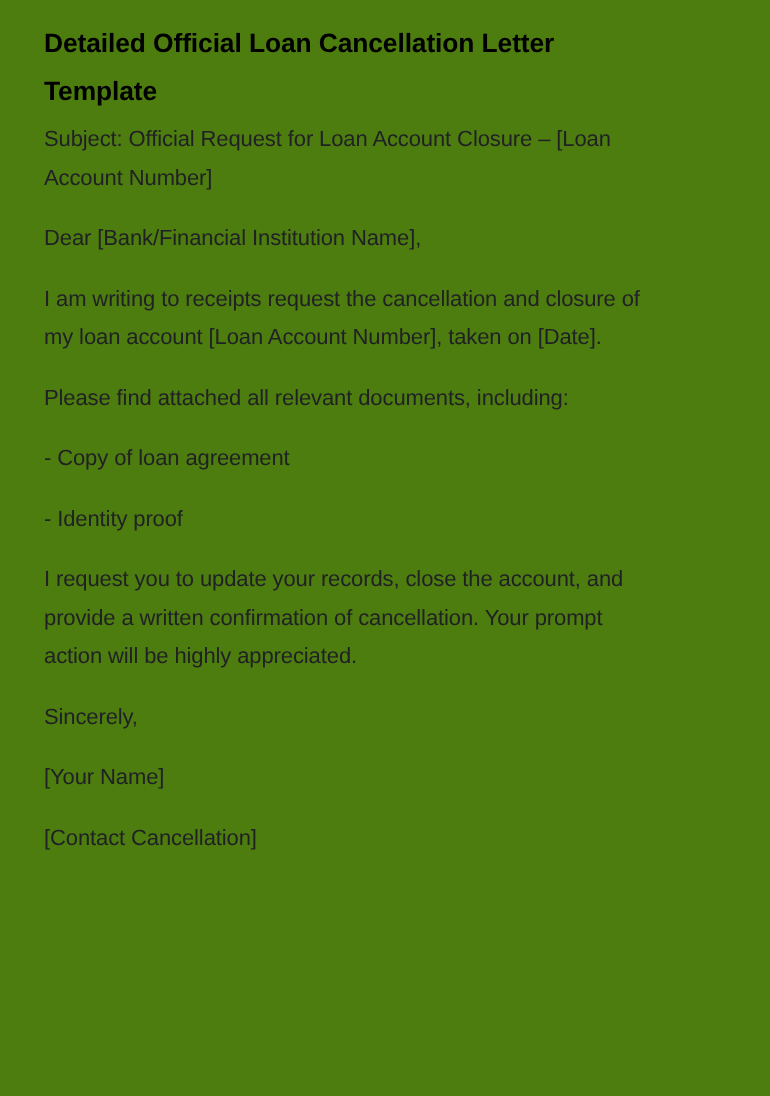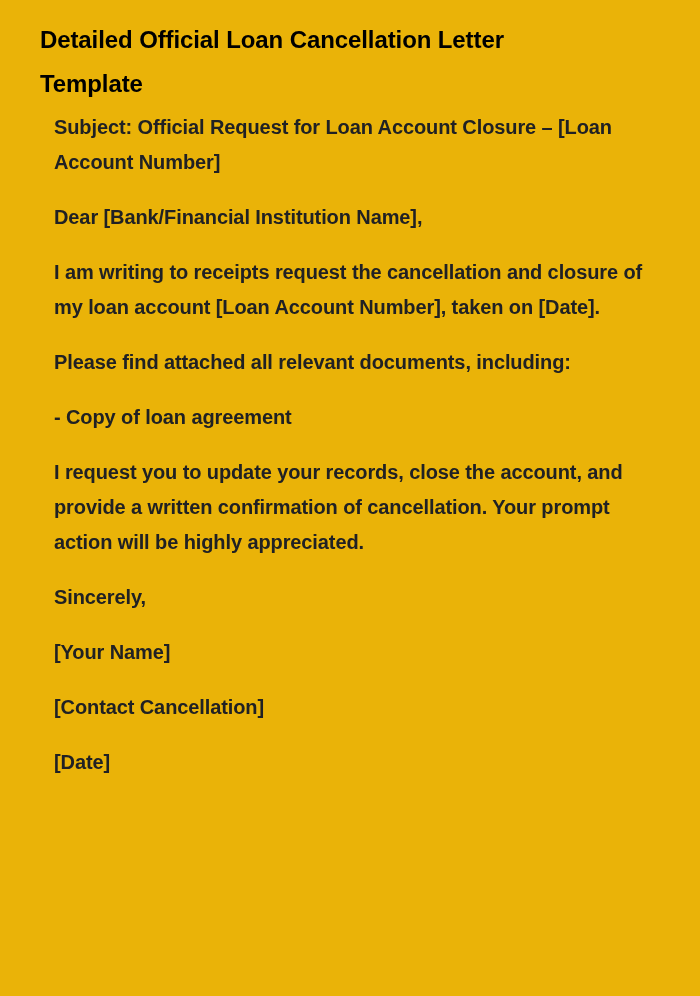--- a/index.html
+++ b/index.html
@@ -13,55 +13,55 @@
     overflow: hidden;
     font-family: "Liberation Sans", "DejaVu Sans", sans-serif;
     color: #202124;
     letter-spacing: -0.1px;
   }
   .page {
     box-sizing: border-box;
     width: 700px;
     height: 996px;
     padding: 18px 40px 0 40px;
-    background: #eab308;
+    background: #4d7c0f;
   }
   .doc-title {
     margin: 0 0 4px 0;
     font-size: 24px;
     line-height: 44px;
     font-weight: 700;
     color: #000000;
     white-space: pre-line;
     max-width: 620px;
   }
   .para {
-    margin: 0 0 20px 14px;
+    margin: 0 0 20px 0;
     font-size: 20px;
     line-height: 35px;
-    font-weight: 700;
+    font-weight: 400;
     color: #202124;
     white-space: pre-line;
     max-width: 620px;
   }
 </style>
 </head>
 <body>
 
 <div class="page">
   <h1 class="doc-title">Detailed Official Loan Cancellation Letter
 Template</h1>
 
   <p class="para">Subject: Official Request for Loan Account Closure – [Loan
 Account Number]</p>
   <p class="para">Dear [Bank/Financial Institution Name],</p>
   <p class="para">I am writing to receipts request the cancellation and closure of
 my loan account [Loan Account Number], taken on [Date].</p>
   <p class="para">Please find attached all relevant documents, including:</p>
   <p class="para">- Copy of loan agreement</p>
+  <p class="para">- Identity proof</p>
   <p class="para">I request you to update your records, close the account, and
 provide a written confirmation of cancellation. Your prompt
 action will be highly appreciated.</p>
   <p class="para">Sincerely,</p>
   <p class="para">[Your Name]</p>
   <p class="para">[Contact Cancellation]</p>
-  <p class="para">[Date]</p>
 </div>
 
 </body></html>

